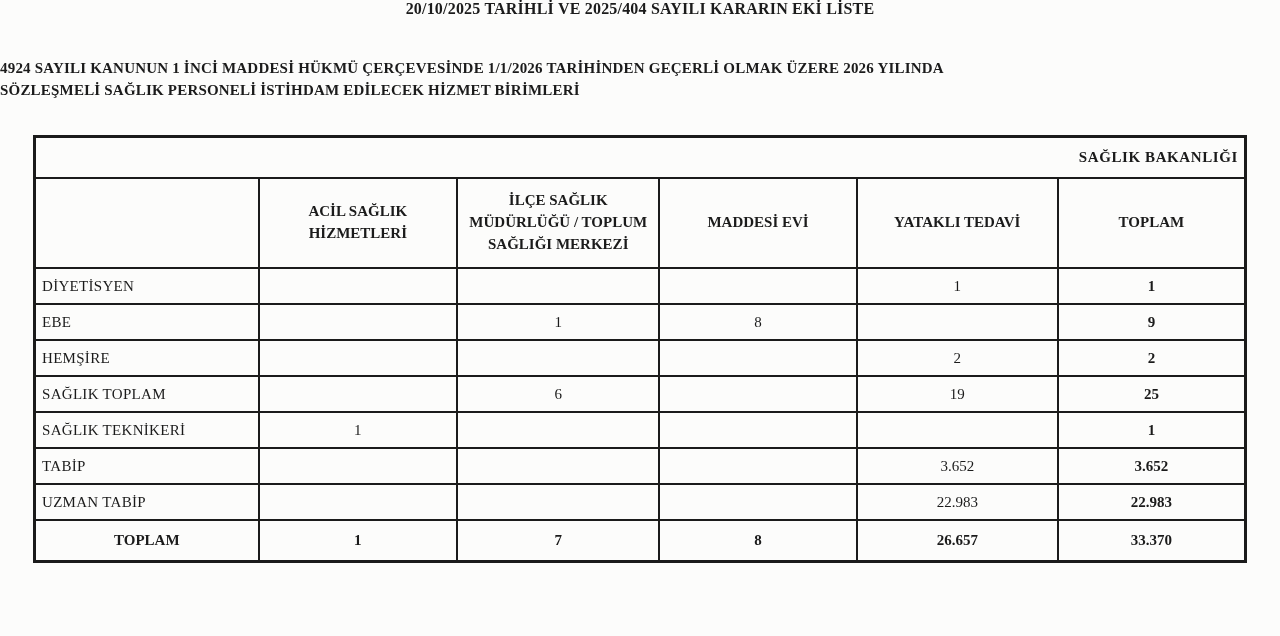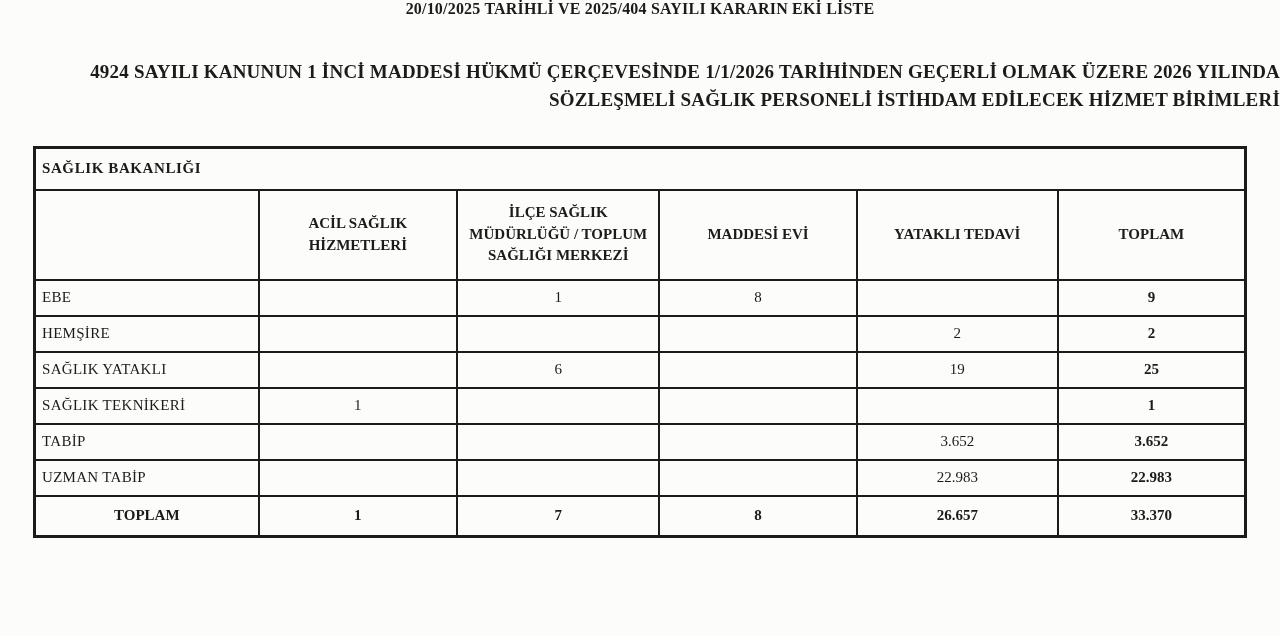--- a/index.html
+++ b/index.html
@@ -12,22 +12,22 @@
     overflow: hidden;
   }
   .doc-title {
     text-align: center;
     font-size: 16px;
     font-weight: bold;
     letter-spacing: 0.2px;
   }
   .doc-subtitle {
     margin-top: 40px;
-    text-align: right;
-    font-size: 19px;
+    text-align: left;
+    font-size: 15px;
     font-weight: bold;
     line-height: 1.45;
     letter-spacing: 0.2px;
   }
   .doc-subtitle .line { display: block; }
   table.personnel {
     margin: 33px 0 0 33px;
     width: 1214px;
     border-collapse: collapse;
     table-layout: fixed;
@@ -35,21 +35,21 @@
   }
   table.personnel th,
   table.personnel td {
     border: 2px solid #1b1b1b;
     font-size: 15px;
     vertical-align: middle;
     padding: 2px 6px;
   }
   .tbl-title-cell {
     height: 42px;
-    text-align: left;
+    text-align: right;
     font-weight: bold;
     font-size: 15.5px;
     letter-spacing: 0.6px;
   }
   tr.col-headers th {
     height: 90px;
     text-align: center;
     font-weight: bold;
     line-height: 1.45;
     padding: 4px 1px;
@@ -100,37 +100,45 @@
     <tr class="col-headers">
       <th></th>
       <th>ACİL SAĞLIK HİZMETLERİ</th>
       <th>İLÇE SAĞLIK MÜDÜRLÜĞÜ / TOPLUM SAĞLIĞI MERKEZİ</th>
       <th>MADDESİ EVİ</th>
       <th>YATAKLI TEDAVİ</th>
       <th>TOPLAM</th>
     </tr>
 
     <tr class="data-row">
+      <td class="row-label">DİYETİSYEN</td>
+      <td class="num"></td>
+      <td class="num"></td>
+      <td class="num"></td>
+      <td class="num">1</td>
+      <td class="num total-col">1</td>
+    </tr>
+    <tr class="data-row">
       <td class="row-label">EBE</td>
       <td class="num"></td>
       <td class="num">1</td>
       <td class="num">8</td>
       <td class="num"></td>
       <td class="num total-col">9</td>
     </tr>
     <tr class="data-row">
       <td class="row-label">HEMŞİRE</td>
       <td class="num"></td>
       <td class="num"></td>
       <td class="num"></td>
       <td class="num">2</td>
       <td class="num total-col">2</td>
     </tr>
     <tr class="data-row">
-      <td class="row-label">SAĞLIK YATAKLI</td>
+      <td class="row-label">SAĞLIK TOPLAM</td>
       <td class="num"></td>
       <td class="num">6</td>
       <td class="num"></td>
       <td class="num">19</td>
       <td class="num total-col">25</td>
     </tr>
     <tr class="data-row">
       <td class="row-label">SAĞLIK TEKNİKERİ</td>
       <td class="num">1</td>
       <td class="num"></td>

